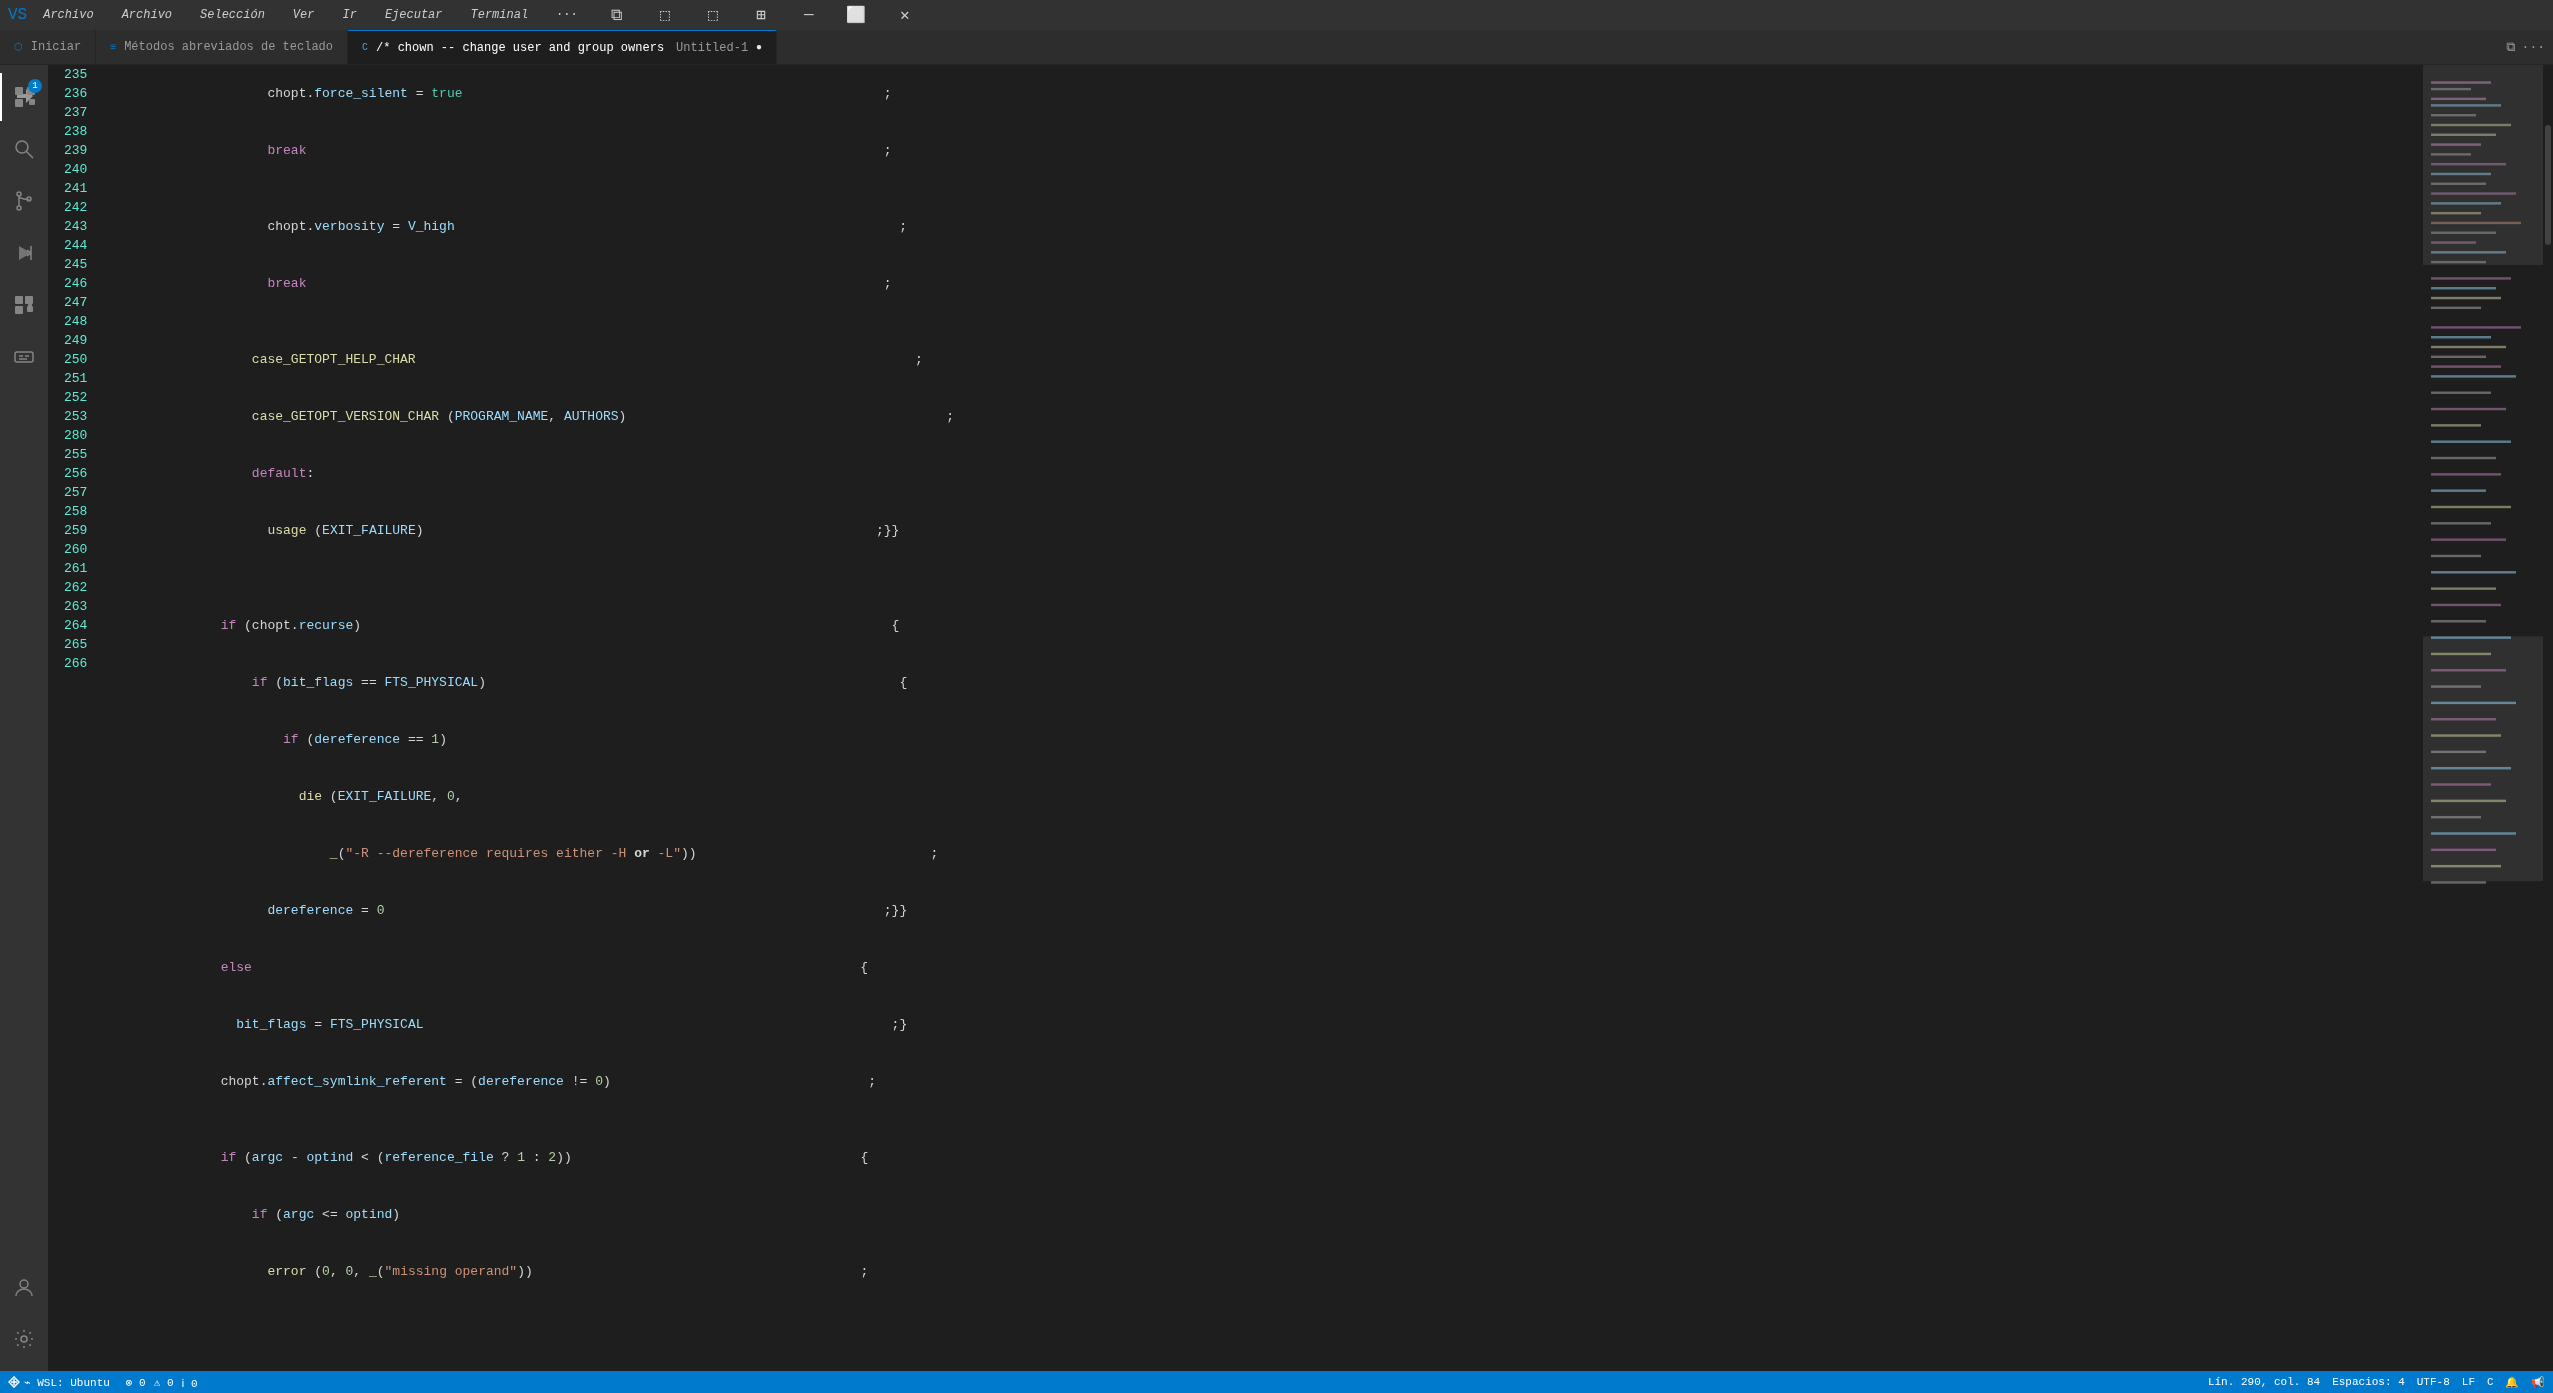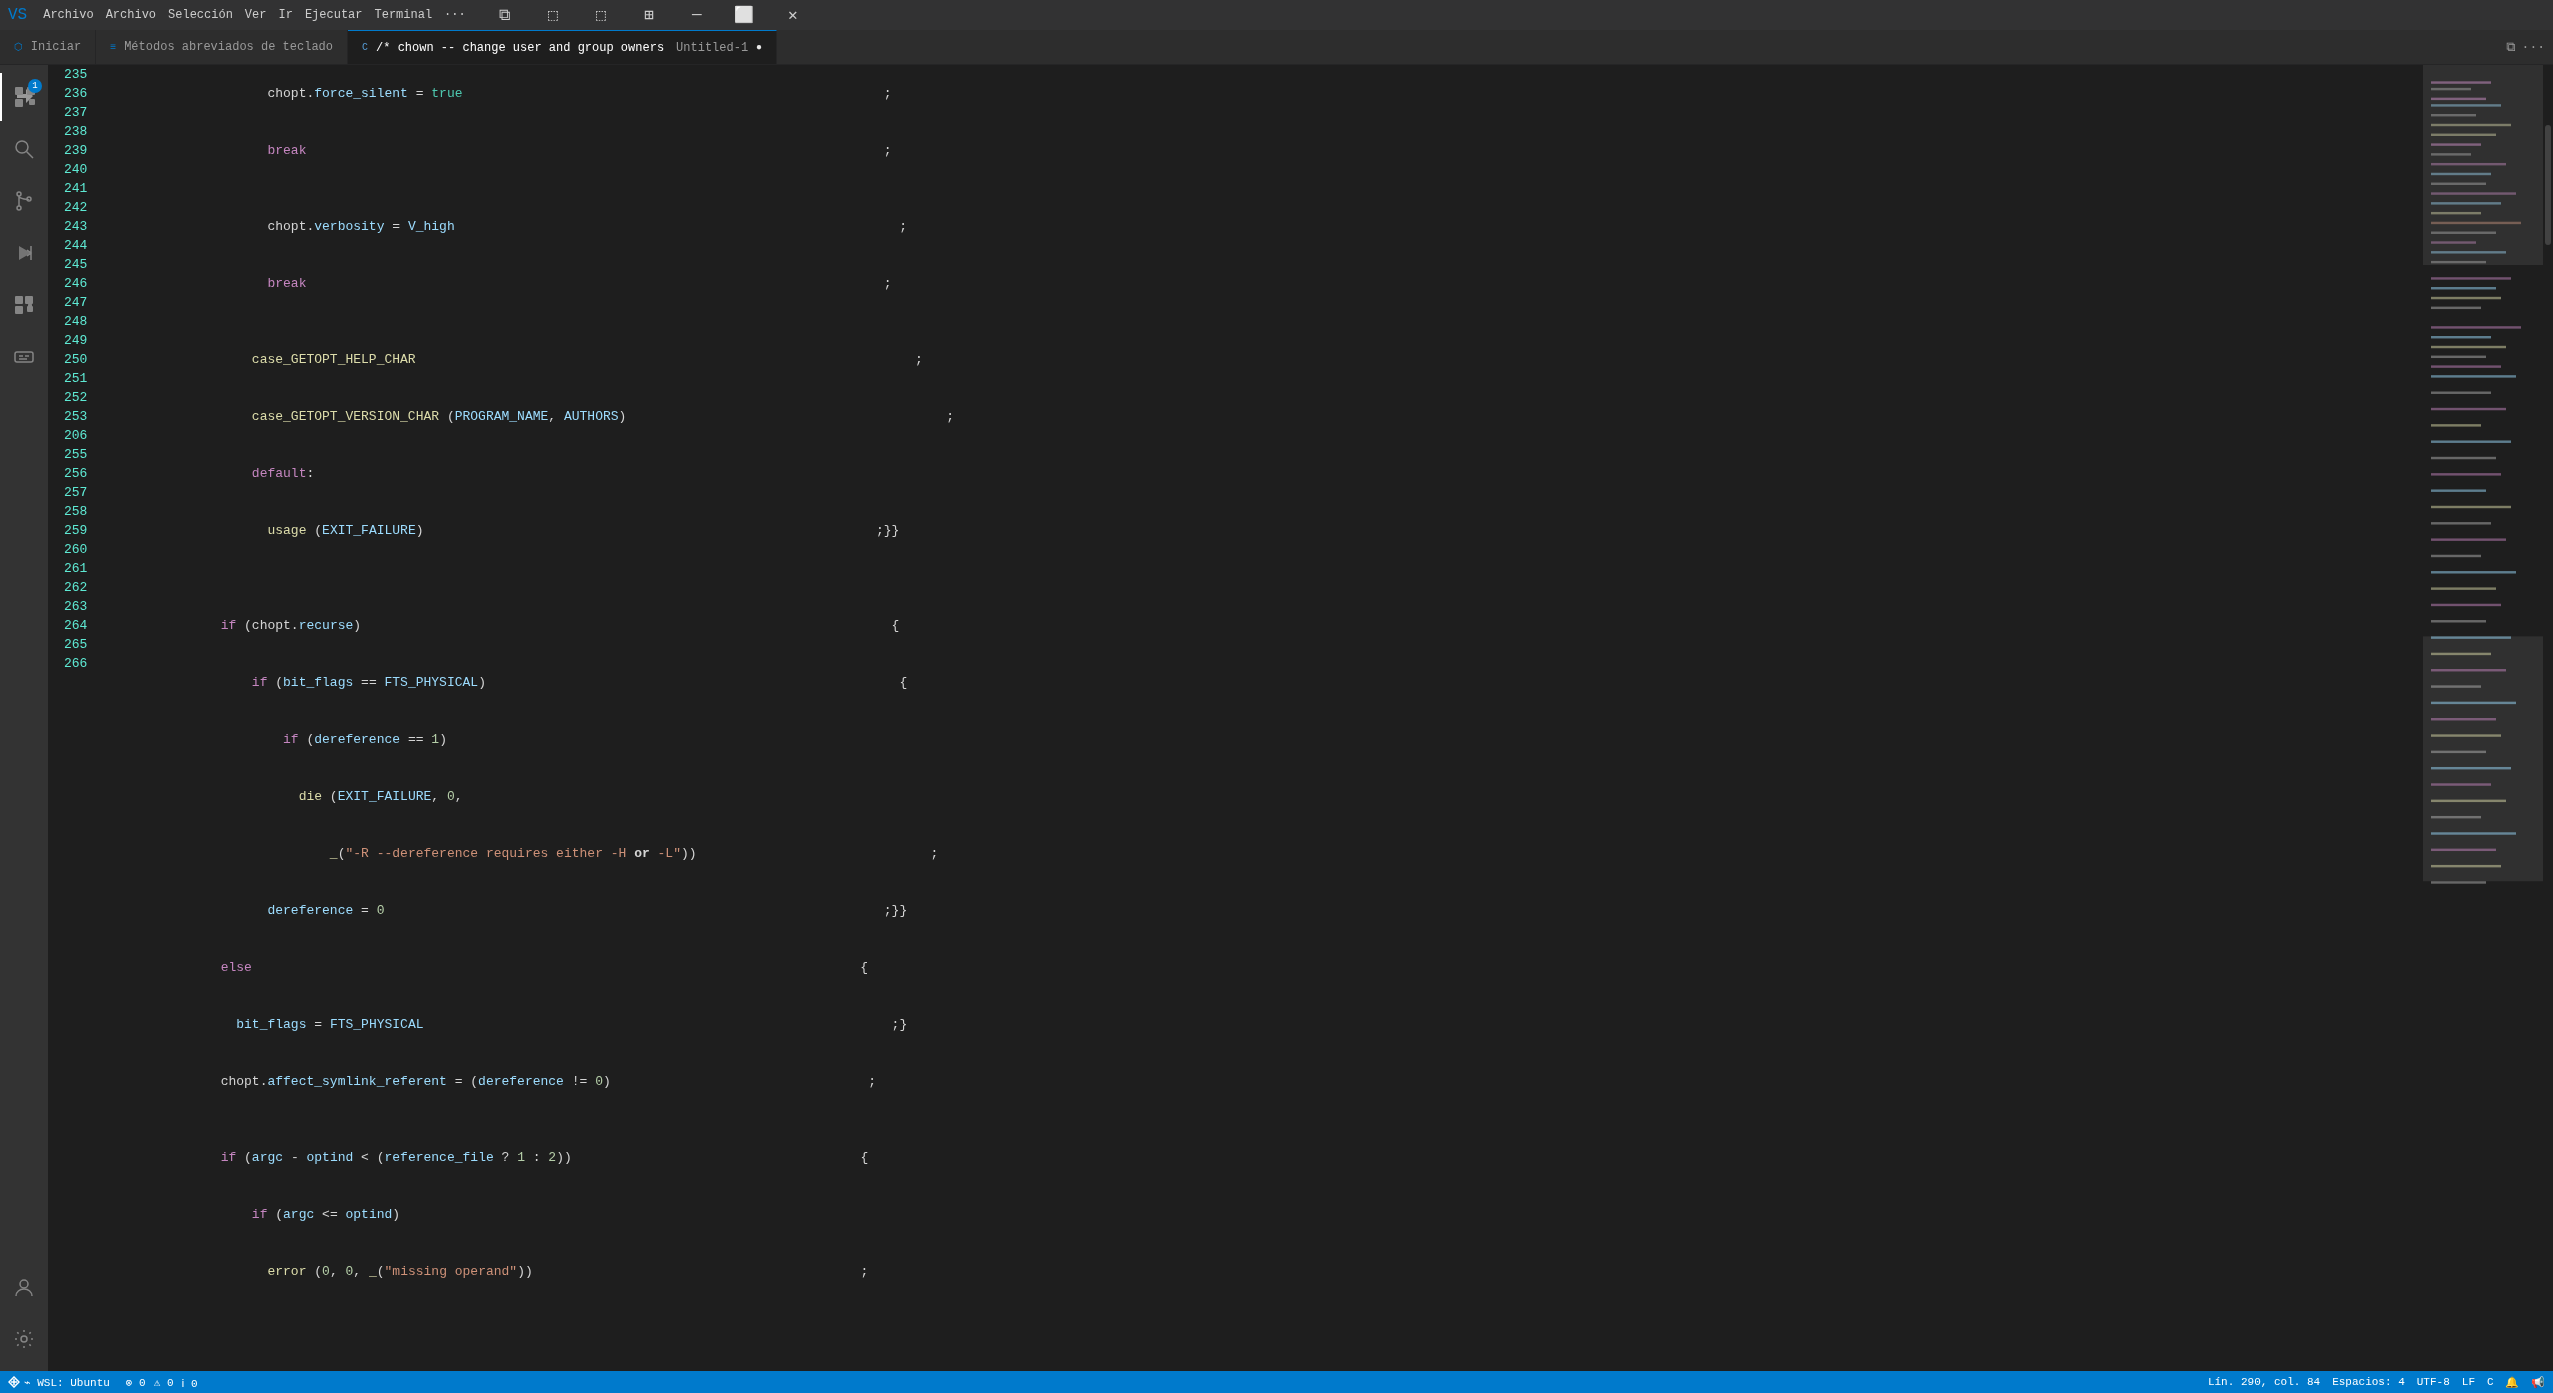--- a/index.html
+++ b/index.html
@@ -22,21 +22,23 @@
       display: flex;
       align-items: center;
       padding: 0 8px;
       gap: 10px;
       flex-shrink: 0;
       font-size: 12px;
       color: #cccccc;
     }
     .title-bar-menu {
       display: flex;
+      gap: 16px;
       align-items: flex-start;
+      font-style: italic;
     }
     .title-bar-menu span {
       cursor: pointer;
       padding: 2px 6px;
     }
     .title-bar-title {
       flex: 1;
       text-align: center;
       font-size: 11px;
       color: #999;
@@ -370,21 +372,21 @@
           <div>244</div>
           <div>245</div>
           <div>246</div>
           <div>247</div>
           <div>248</div>
           <div>249</div>
           <div>250</div>
           <div>251</div>
           <div>252</div>
           <div>253</div>
-          <div>206</div>
+          <div>280</div>
           <div>255</div>
           <div>256</div>
           <div>257</div>
           <div>258</div>
           <div>259</div>
           <div>260</div>
           <div>261</div>
           <div>262</div>
           <div>263</div>
           <div>264</div>

